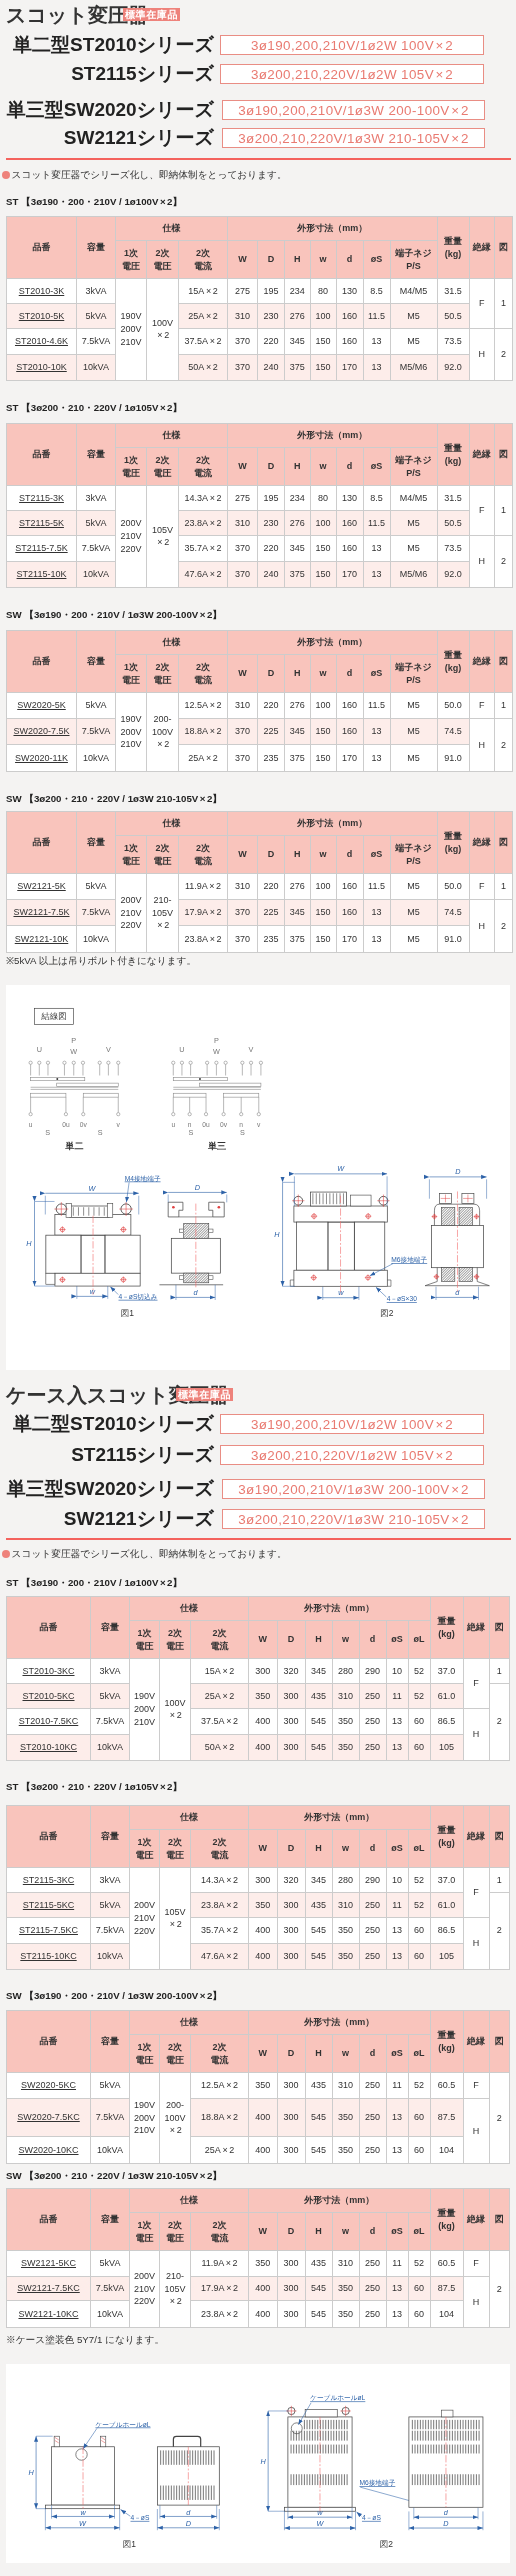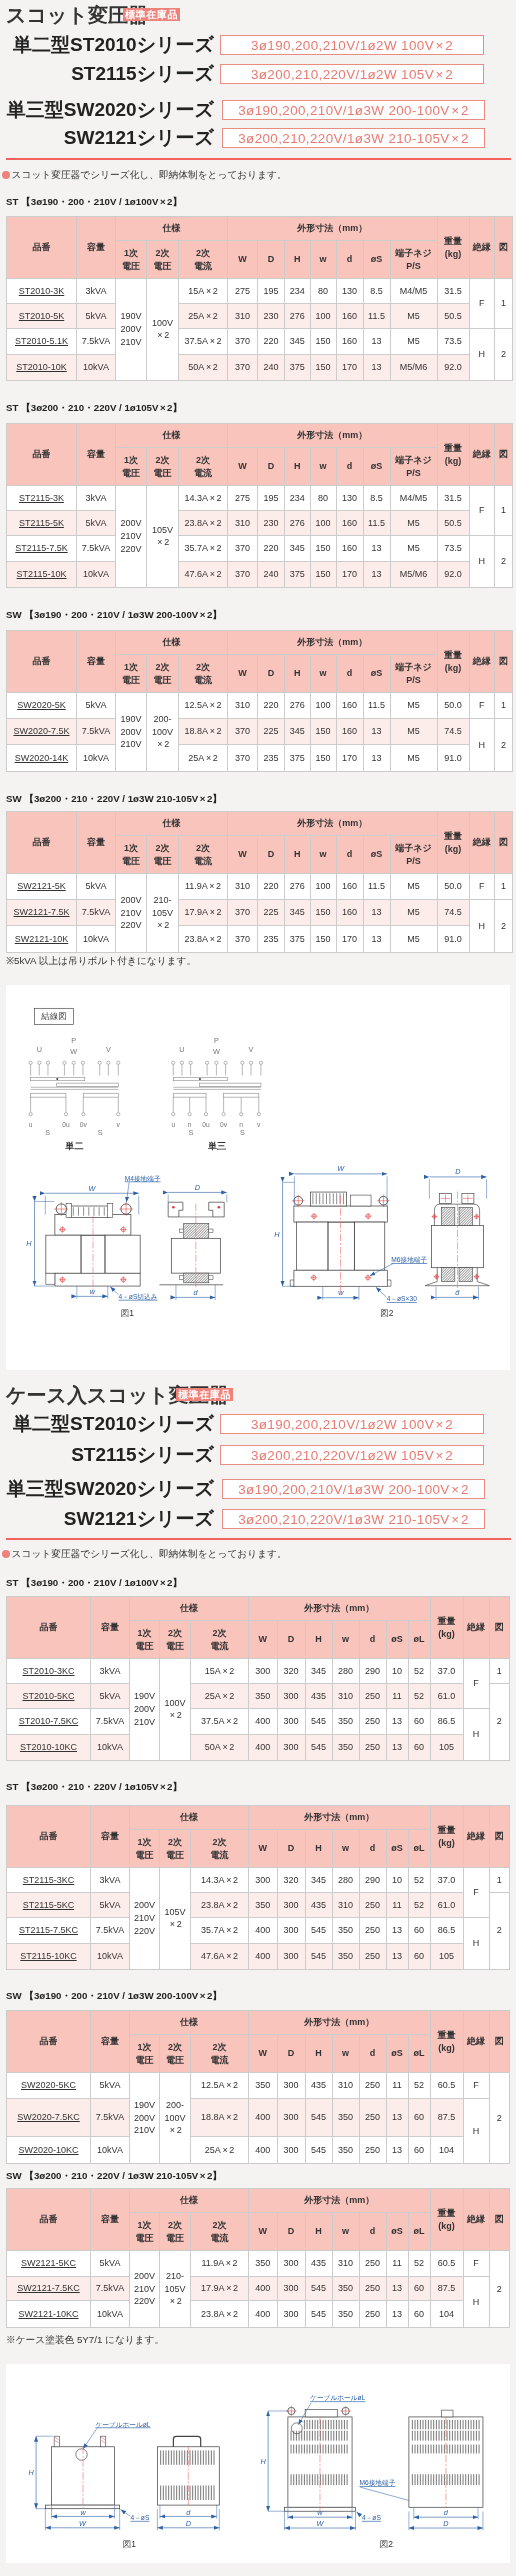--- a/index.html
+++ b/index.html
@@ -117,21 +117,21 @@
           <td class="alt">310</td>
           <td class="alt">230</td>
           <td class="alt">276</td>
           <td class="alt">100</td>
           <td class="alt">160</td>
           <td class="alt">11.5</td>
           <td class="alt">M5</td>
           <td class="alt">50.5</td>
         </tr>
 <tr style="height:26px;">
-          <td class="pn"><span class="pnu">ST2010-5.1K</span></td>
+          <td class="pn"><span class="pnu">ST2010-4.6K</span></td>
           <td>7.5kVA</td>
           <td>37.5A<span class="xx">×</span>2</td>
           <td>370</td>
           <td>220</td>
           <td>345</td>
           <td>150</td>
           <td>160</td>
           <td>13</td>
           <td>M5</td>
           <td>73.5</td>
@@ -321,21 +321,21 @@
           <td class="alt">345</td>
           <td class="alt">150</td>
           <td class="alt">160</td>
           <td class="alt">13</td>
           <td class="alt">M5</td>
           <td class="alt">74.5</td>
           <td rowspan="2" class="wt">H</td>
           <td rowspan="2" class="wt">2</td>
         </tr>
 <tr style="height:27px;">
-          <td class="pn"><span class="pnu">SW2020-14K</span></td>
+          <td class="pn"><span class="pnu">SW2020-11K</span></td>
           <td>10kVA</td>
           <td>25A<span class="xx">×</span>2</td>
           <td>370</td>
           <td>235</td>
           <td>375</td>
           <td>150</td>
           <td>170</td>
           <td>13</td>
           <td>M5</td>
           <td>91.0</td>

